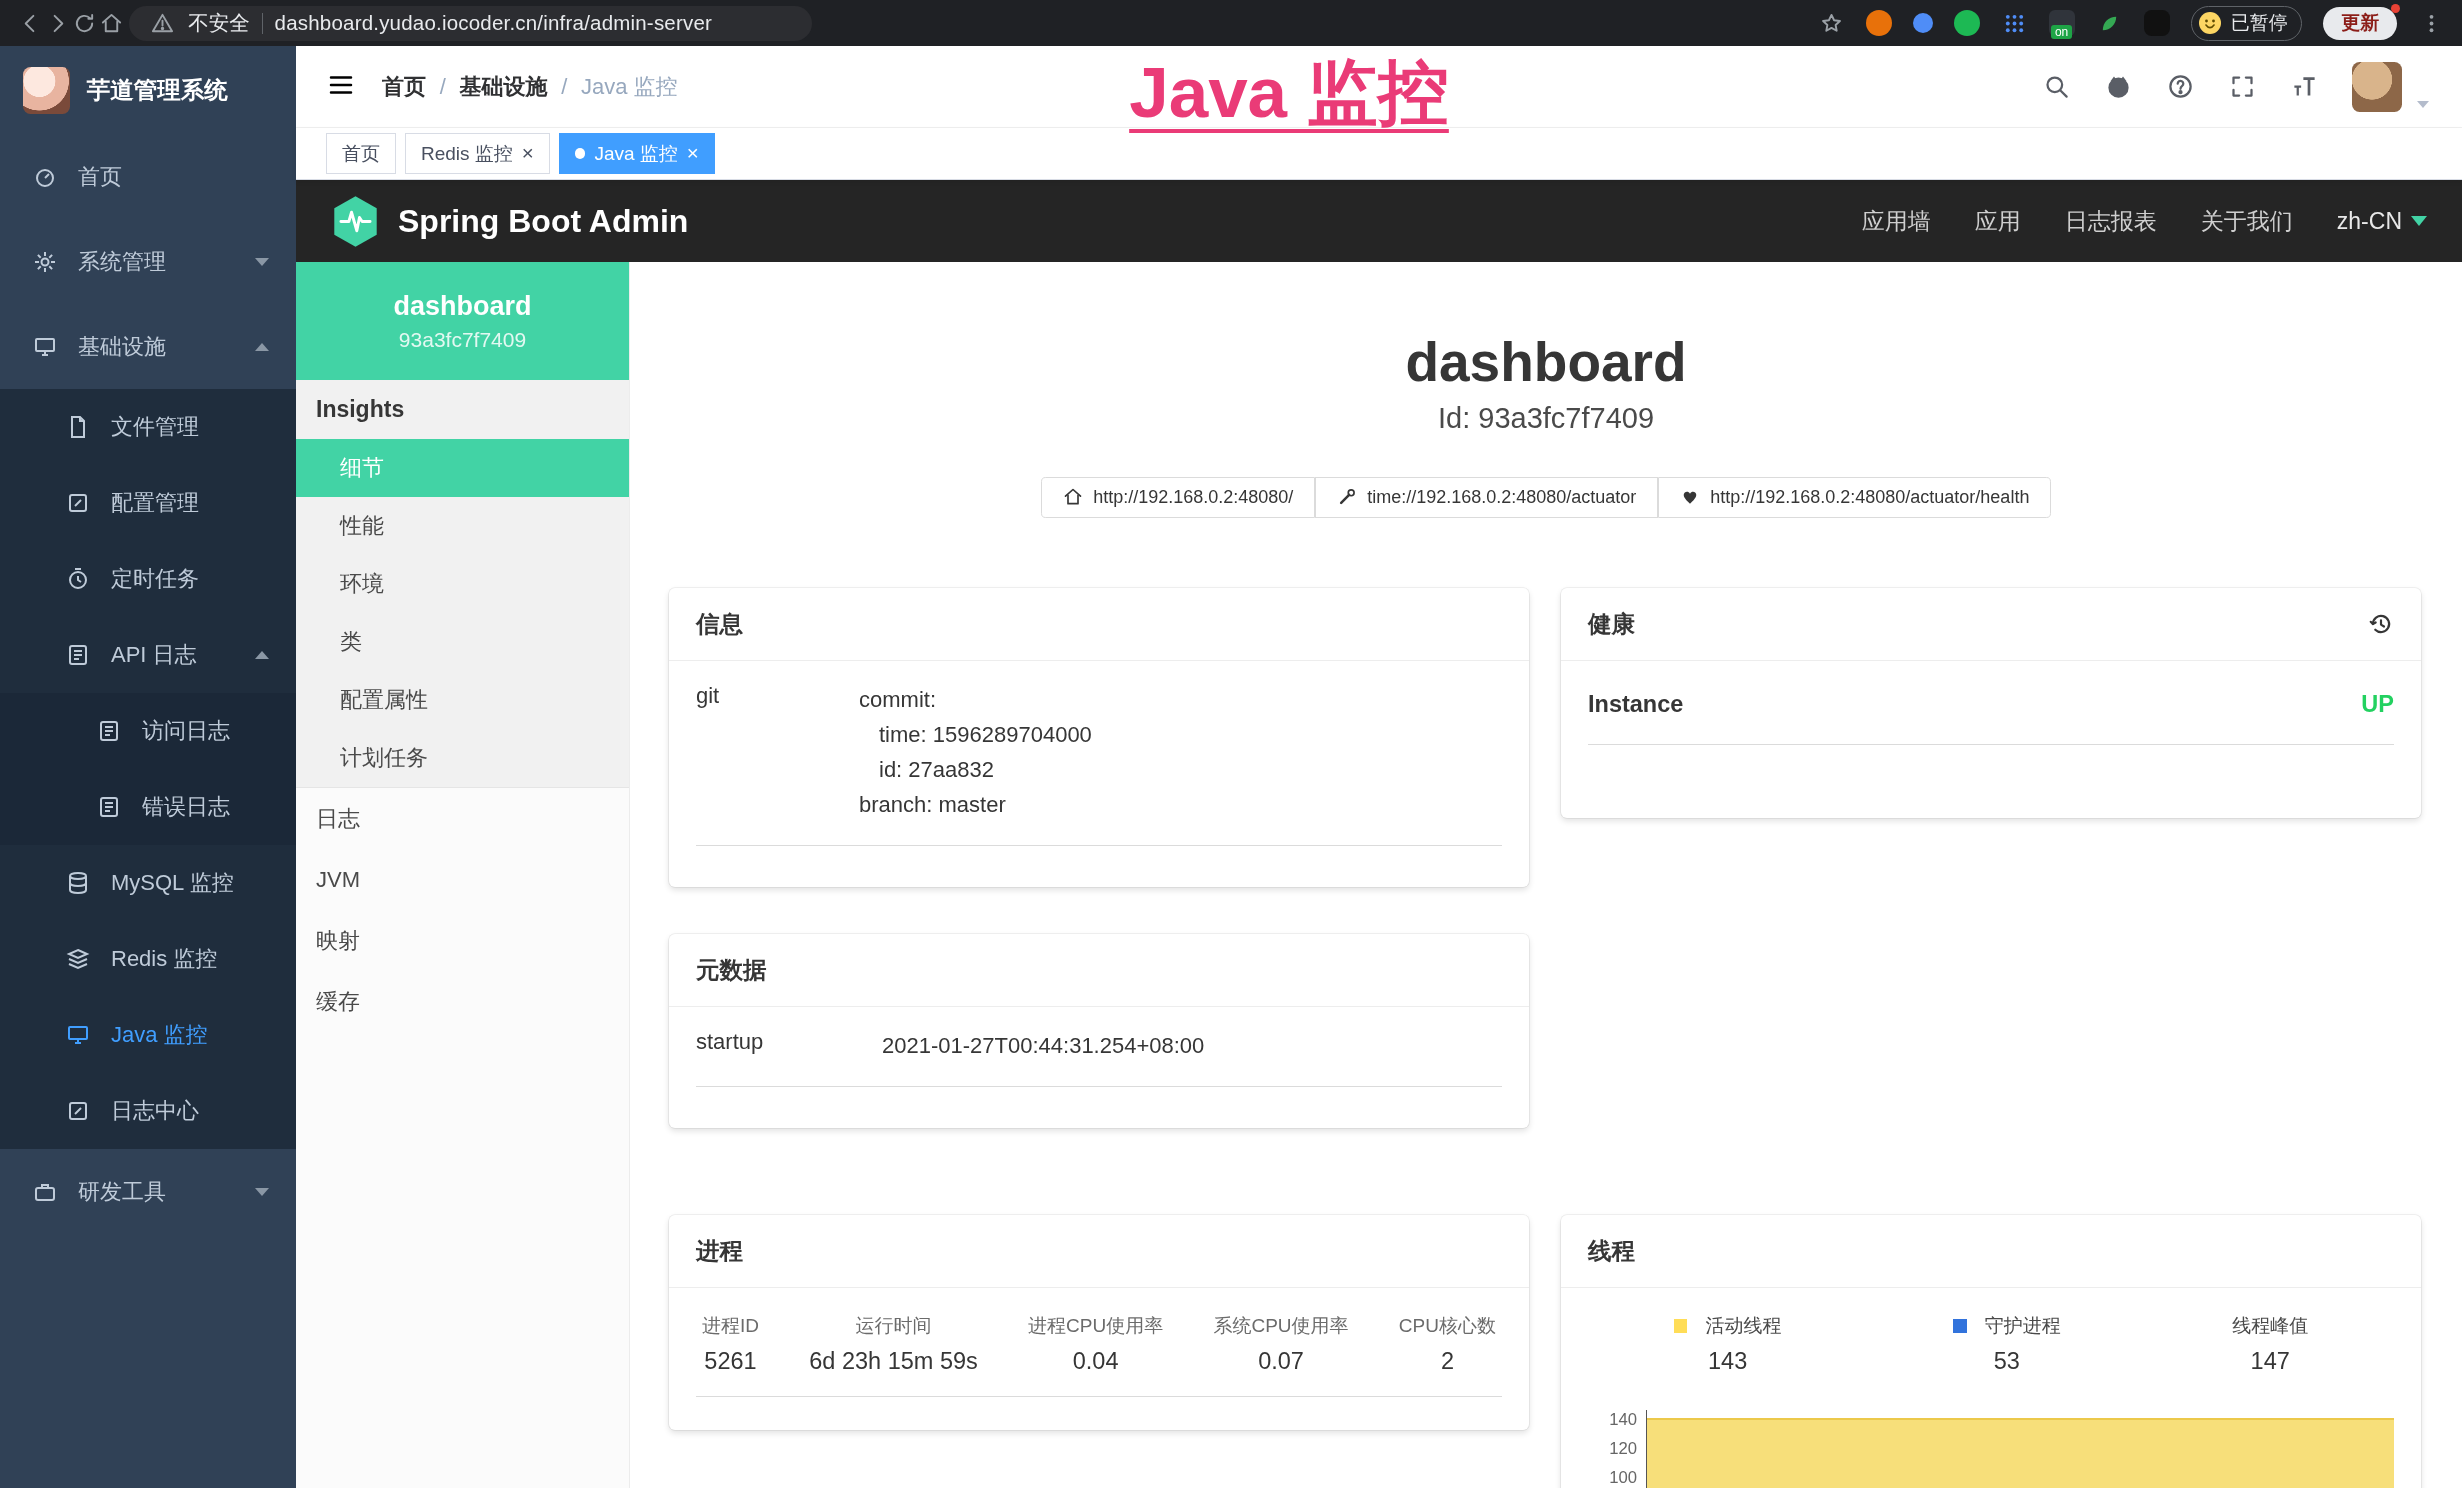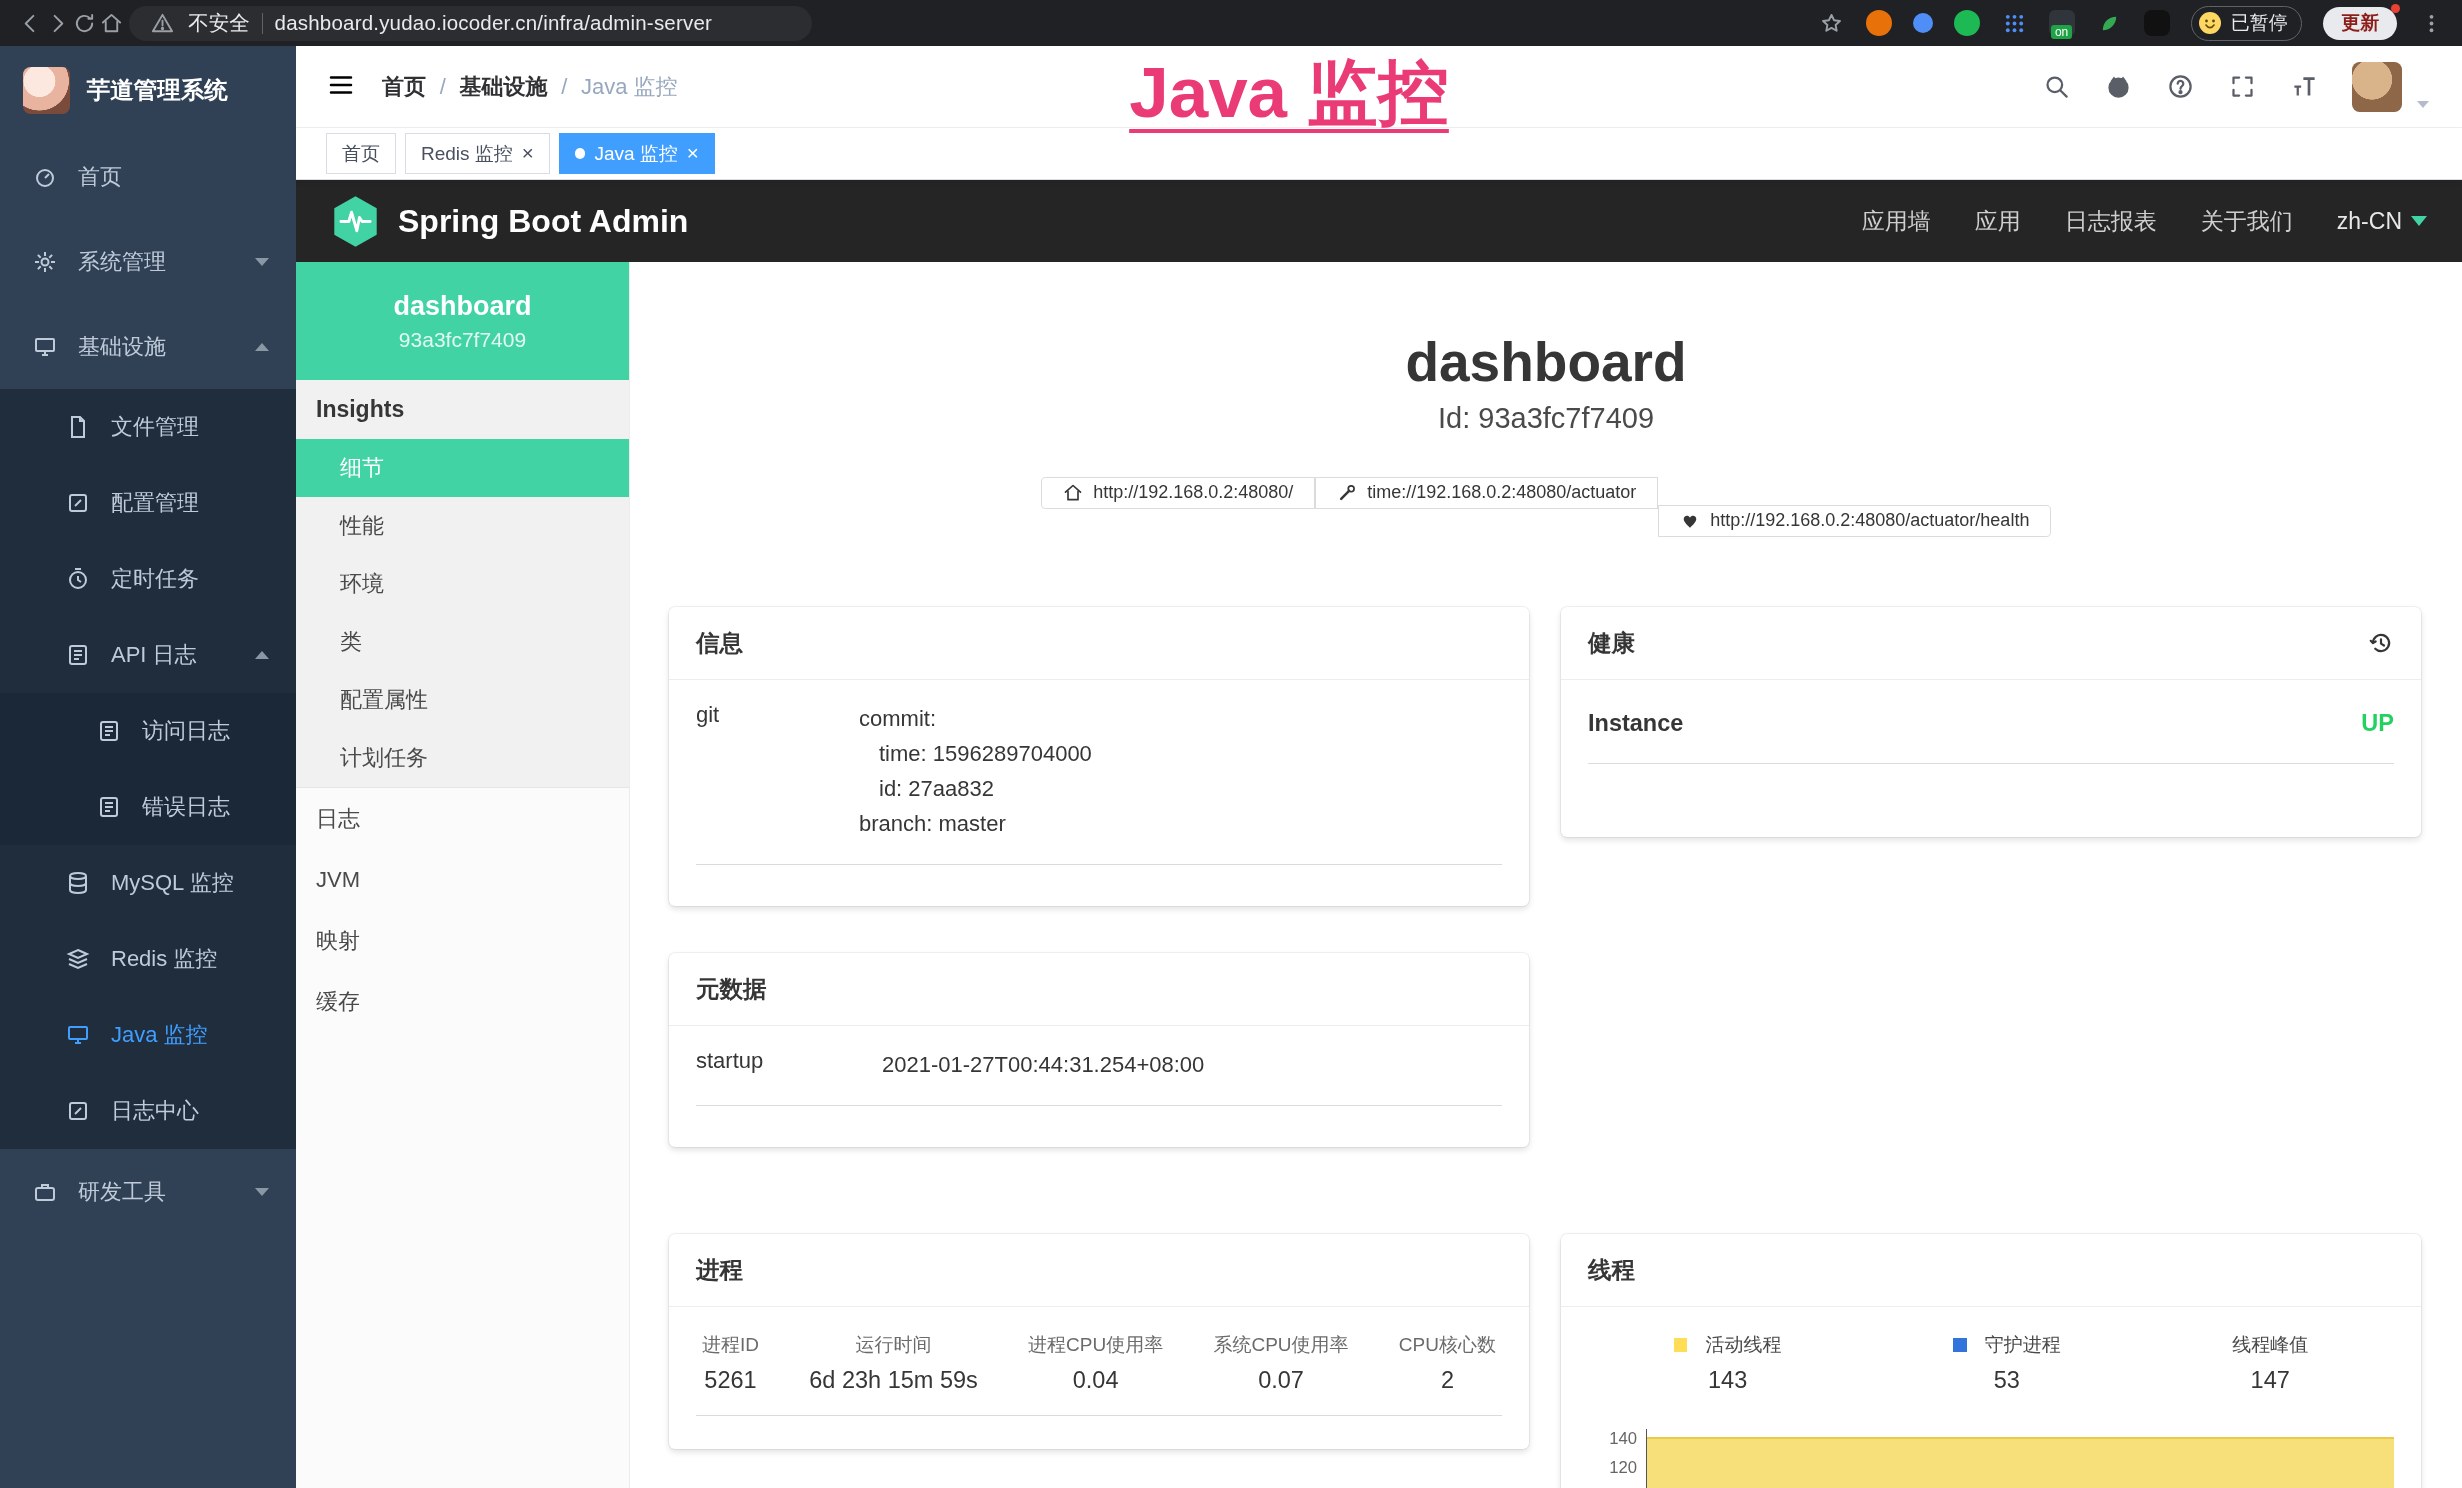--- a/index.html
+++ b/index.html
@@ -104,25 +104,25 @@
   .sub-item { height:58px; display:flex; align-items:center; padding-left:44px;
     font-size:22px; color:#4a4a4a; cursor:pointer; }
   .sub-item.active { background:#42d3a5; color:#fff; }
   .side-item { height:61px; display:flex; align-items:center; padding-left:20px;
     font-size:22px; color:#4a4a4a; cursor:pointer; background:#fbfbfb; }
 
   .sba-main { flex:1; background:#fff; overflow:hidden; }
   .inst-title { text-align:center; margin-top:68px; font-size:55px; font-weight:600; color:#363636; }
   .inst-id { text-align:center; margin-top:7.6px; font-size:29px; color:#4a4a4a; }
   .links-row { display:flex; justify-content:center; margin-top:42px; }
-  .link-btn { display:flex; align-items:center; gap:10.6px; height:32px; padding:0 21px;
+  .link-btn { display:flex; align-items:center; gap:10.6px; height:41px; padding:0 21px;
     background:#fff; border:0.8px solid #dbdbdb; font-size:18px; color:#363636; cursor:pointer; }
   .link-btn + .link-btn { margin-left:-0.8px; }
   .link-btn:first-child { border-radius:4.6px 0 0 4.6px; }
-  .link-btn:last-child { border-radius:0 4.6px 4.6px 0;margin-top:28px; }
+  .link-btn:last-child { border-radius:0 4.6px 4.6px 0; }
   .link-btn svg { width:20px; height:20px; }
 
   .cards { display:grid; grid-template-columns:860px 860px; column-gap:32px;
     align-items:start; padding:70px 42px 0 39px; }
   .card { background:#fff; border-radius:6px;
     box-shadow:0 3px 6px rgba(10,10,10,.12), 0 0 0 0.8px rgba(10,10,10,.07); }
   .card-header { display:flex; align-items:center; justify-content:space-between;
     padding:20px 27px; border-bottom:0.8px solid #ededed; }
   .card-title { font-size:23.5px; font-weight:700; color:#363636; }
   .card-header svg { width:26px; height:26px; color:#363636; }

